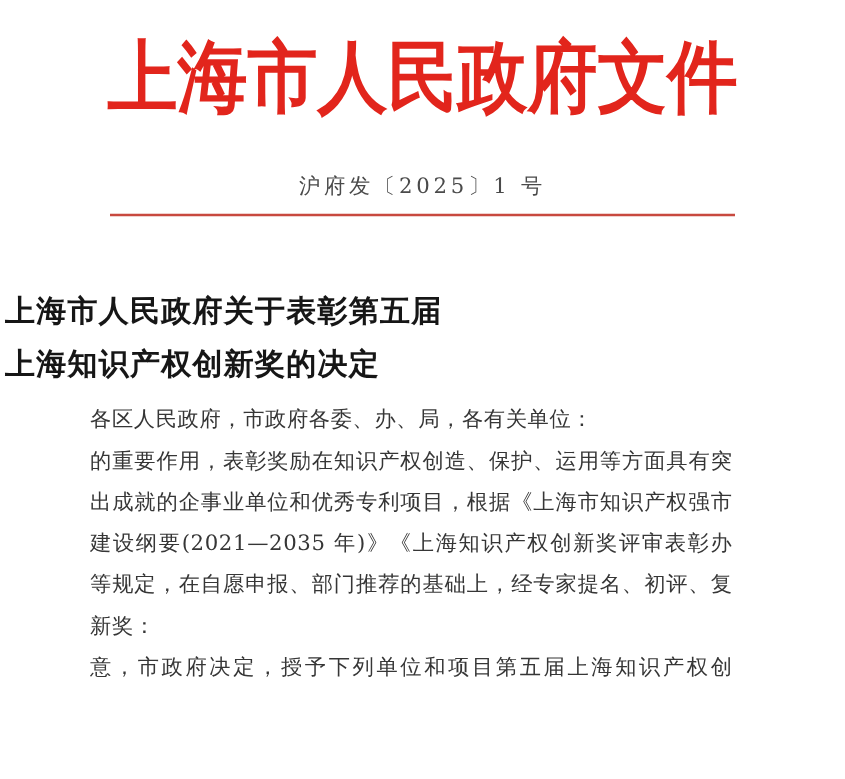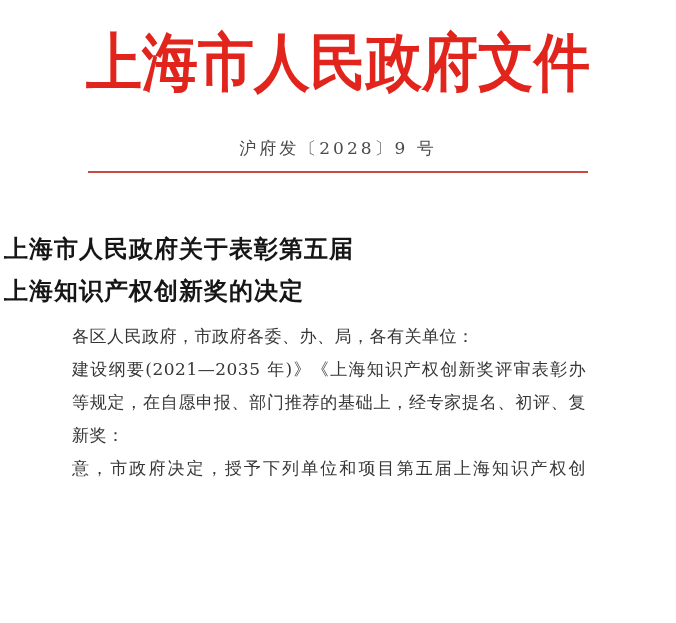--- a/index.html
+++ b/index.html
@@ -94,31 +94,33 @@
     text-align-last: left;
   }
 </style>
 </head>
 <body>
 
 <div class="page">
 
   <div class="masthead" style="color: rgb(226, 37, 28);">上海市人民政府文件</div>
 
-  <div class="doc-number">沪府发〔2028〕9 号</div>
+  <div class="doc-number">沪府发〔2025〕1 号</div>
 
   <div class="red-rule" style="background: rgb(200, 73, 63);"></div>
 
   <div class="doc-title">
     <div>上海市人民政府关于表彰第五届</div>
     <div>上海知识产权创新奖的决定</div>
   </div>
 
   <div class="body-block" style="color: rgb(54, 54, 54);">
     <div class="salutation">各区人民政府，市政府各委、办、局，各有关单位：</div>
 
+    <div class="jline">的重要作用，表彰奖励在知识产权创造、保护、运用等方面具有突</div>
+    <div class="jline">出成就的企事业单位和优秀专利项目，根据《上海市知识产权强市</div>
     <div class="jline">建设纲要(2021—2035 年)》《上海知识产权创新奖评审表彰办法》</div>
     <div class="jline">等规定，在自愿申报、部门推荐的基础上，经专家提名、初评、复评</div>
     <div class="jline last">新奖：</div>
     <div class="jline">意，市政府决定，授予下列单位和项目第五届上海知识产权创</div>
   </div>
 
 </div>
 
 </body></html>

